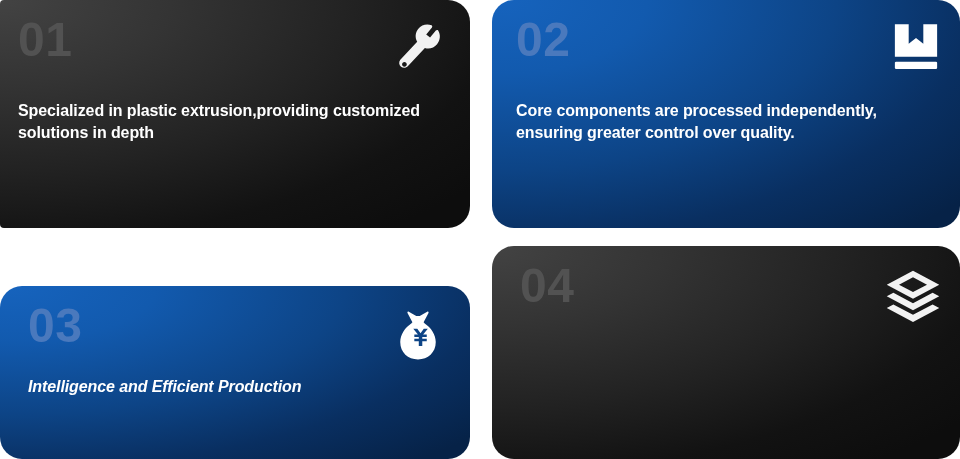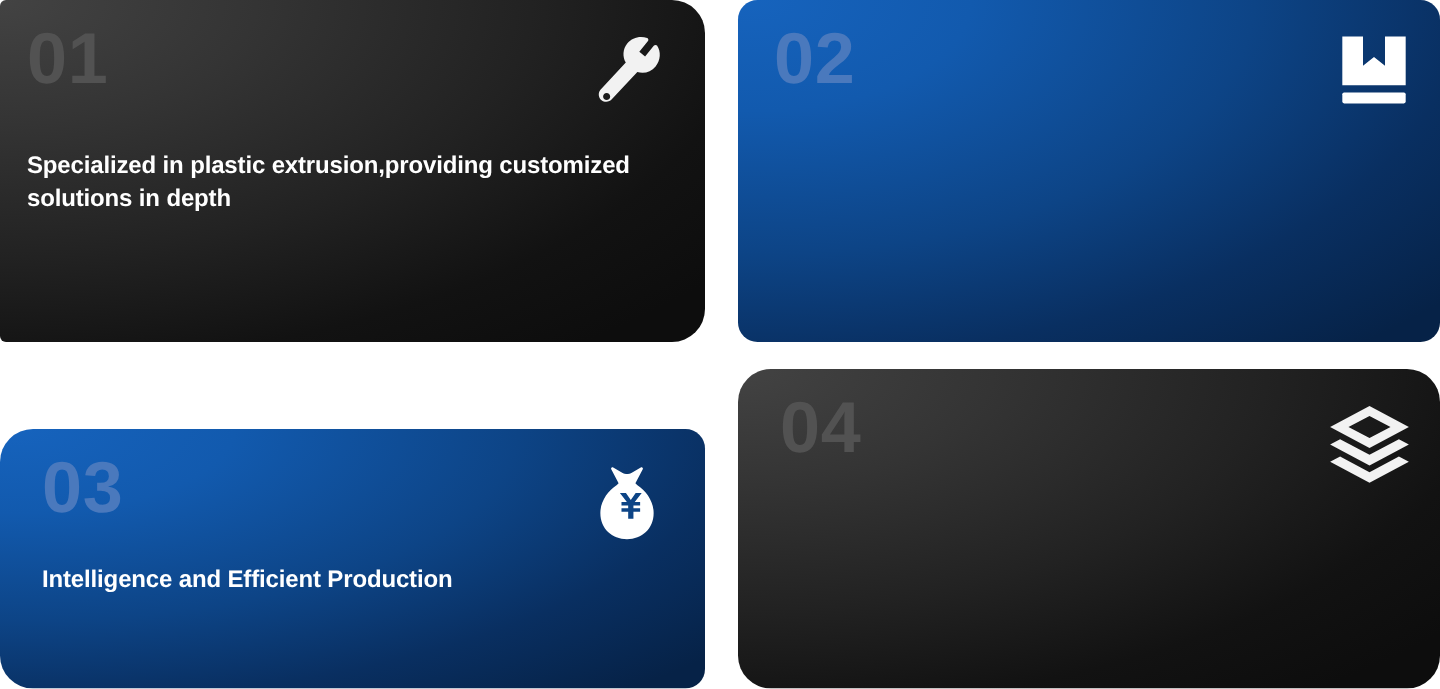--- a/index.html
+++ b/index.html
@@ -31,21 +31,20 @@
       radial-gradient(130% 130% at 0% 0%,
         #434343 0%, #343434 28%, #222222 58%, #121212 82%, #0d0d0d 100%);
   }
   .card-blue {
     background:
       radial-gradient(130% 135% at 2% 0%,
         #1663bd 0%, #125aae 22%, #0e4governance 22%, #0d4486 55%, #092f61 78%, #062247 100%);
     background:
       radial-gradient(130% 135% at 2% 0%,
         #1663bd 0%, #125aae 24%, #0d4486 55%, #092f61 78%, #062247 100%);
-    border-radius: 13px;
   }
 
   .card-1 { border-top-left-radius:4px; border-bottom-left-radius:4px; }
   .card-3 { border-top-left-radius:22px; border-bottom-left-radius:22px;margin-top:40px; }
 
   .num {
     position:absolute;
     left:18px;
     top:16px;
     font-size:48px;
@@ -65,21 +64,21 @@
     left:18px;
     right:20px;
     font-size:16px;
     font-weight:800;
     line-height:1.36;
     color:#ffffff;
     letter-spacing:-0.1px;
   }
   .card-1 .body { top:100px; }
   .card-2 .body { top:100px; left:24px; right:14px; }
-  .card-3 .body { top:325px; }
+  .card-3 .body { top:325px;font-style:italic; }
   .card-4 .body { top:90px; left:28px; right:20px; }
 
   
   .card-3 .body { top:90px; left:28px; right:22px; }
 
   .icon {
     position:absolute;
     top:22px;
     right:22px;
     width:56px;
@@ -107,20 +106,21 @@
   </div>
 
   <div class="card card-blue card-2">
     <div class="num">02</div>
     <div class="icon">
       <svg viewBox="0 0 64 64" aria-hidden="true">
         <path fill="#ffffff" d="M6 4h17v24l9-7 9 7V4h17v40H6V4z"></path>
         <rect fill="#ffffff" x="6" y="50" width="52" height="9" rx="1.5"></rect>
       </svg>
     </div>
+    <div class="body">Core components are processed independently, ensuring greater control over quality.</div>
   </div>
 
   <div class="card card-blue card-3">
     <div class="num">03</div>
     <div class="icon">
       <svg viewBox="0 0 64 64" aria-hidden="true">
         <path fill="#ffffff" d="M21.5 4.2c-.9-.5-2 .5-1.5 1.4l5.6 10.6 -1.3 1.4c-7 4.6-12.6 12.4-12.6 21.3 0 12 8.9 19.9 20.3 19.9s20.3-7.9 20.3-19.9c0-8.9-5.6-16.7-12.6-21.3l-1.3-1.4 5.6-10.6c.5-.9-.6-1.9-1.5-1.4l-7.5 4.3c-.7.4-1.5.6-2.3.6h-1.4c-.8 0-1.6-.2-2.3-.6L21.5 4.2z"></path>
         <path fill="#0d4486" d="M31.9 30.4l-5.3-6.7h4.6l3.7 5.2 3.7-5.2h4.6l-5.3 6.7h4.1v2.7h-5.1v2.1h5.1v2.7h-5.1v5.4h-4v-5.4h-5.1v-2.7h5.1v-2.1h-5.1v-2.7H31.9z"></path>
       </svg>
     </div>

